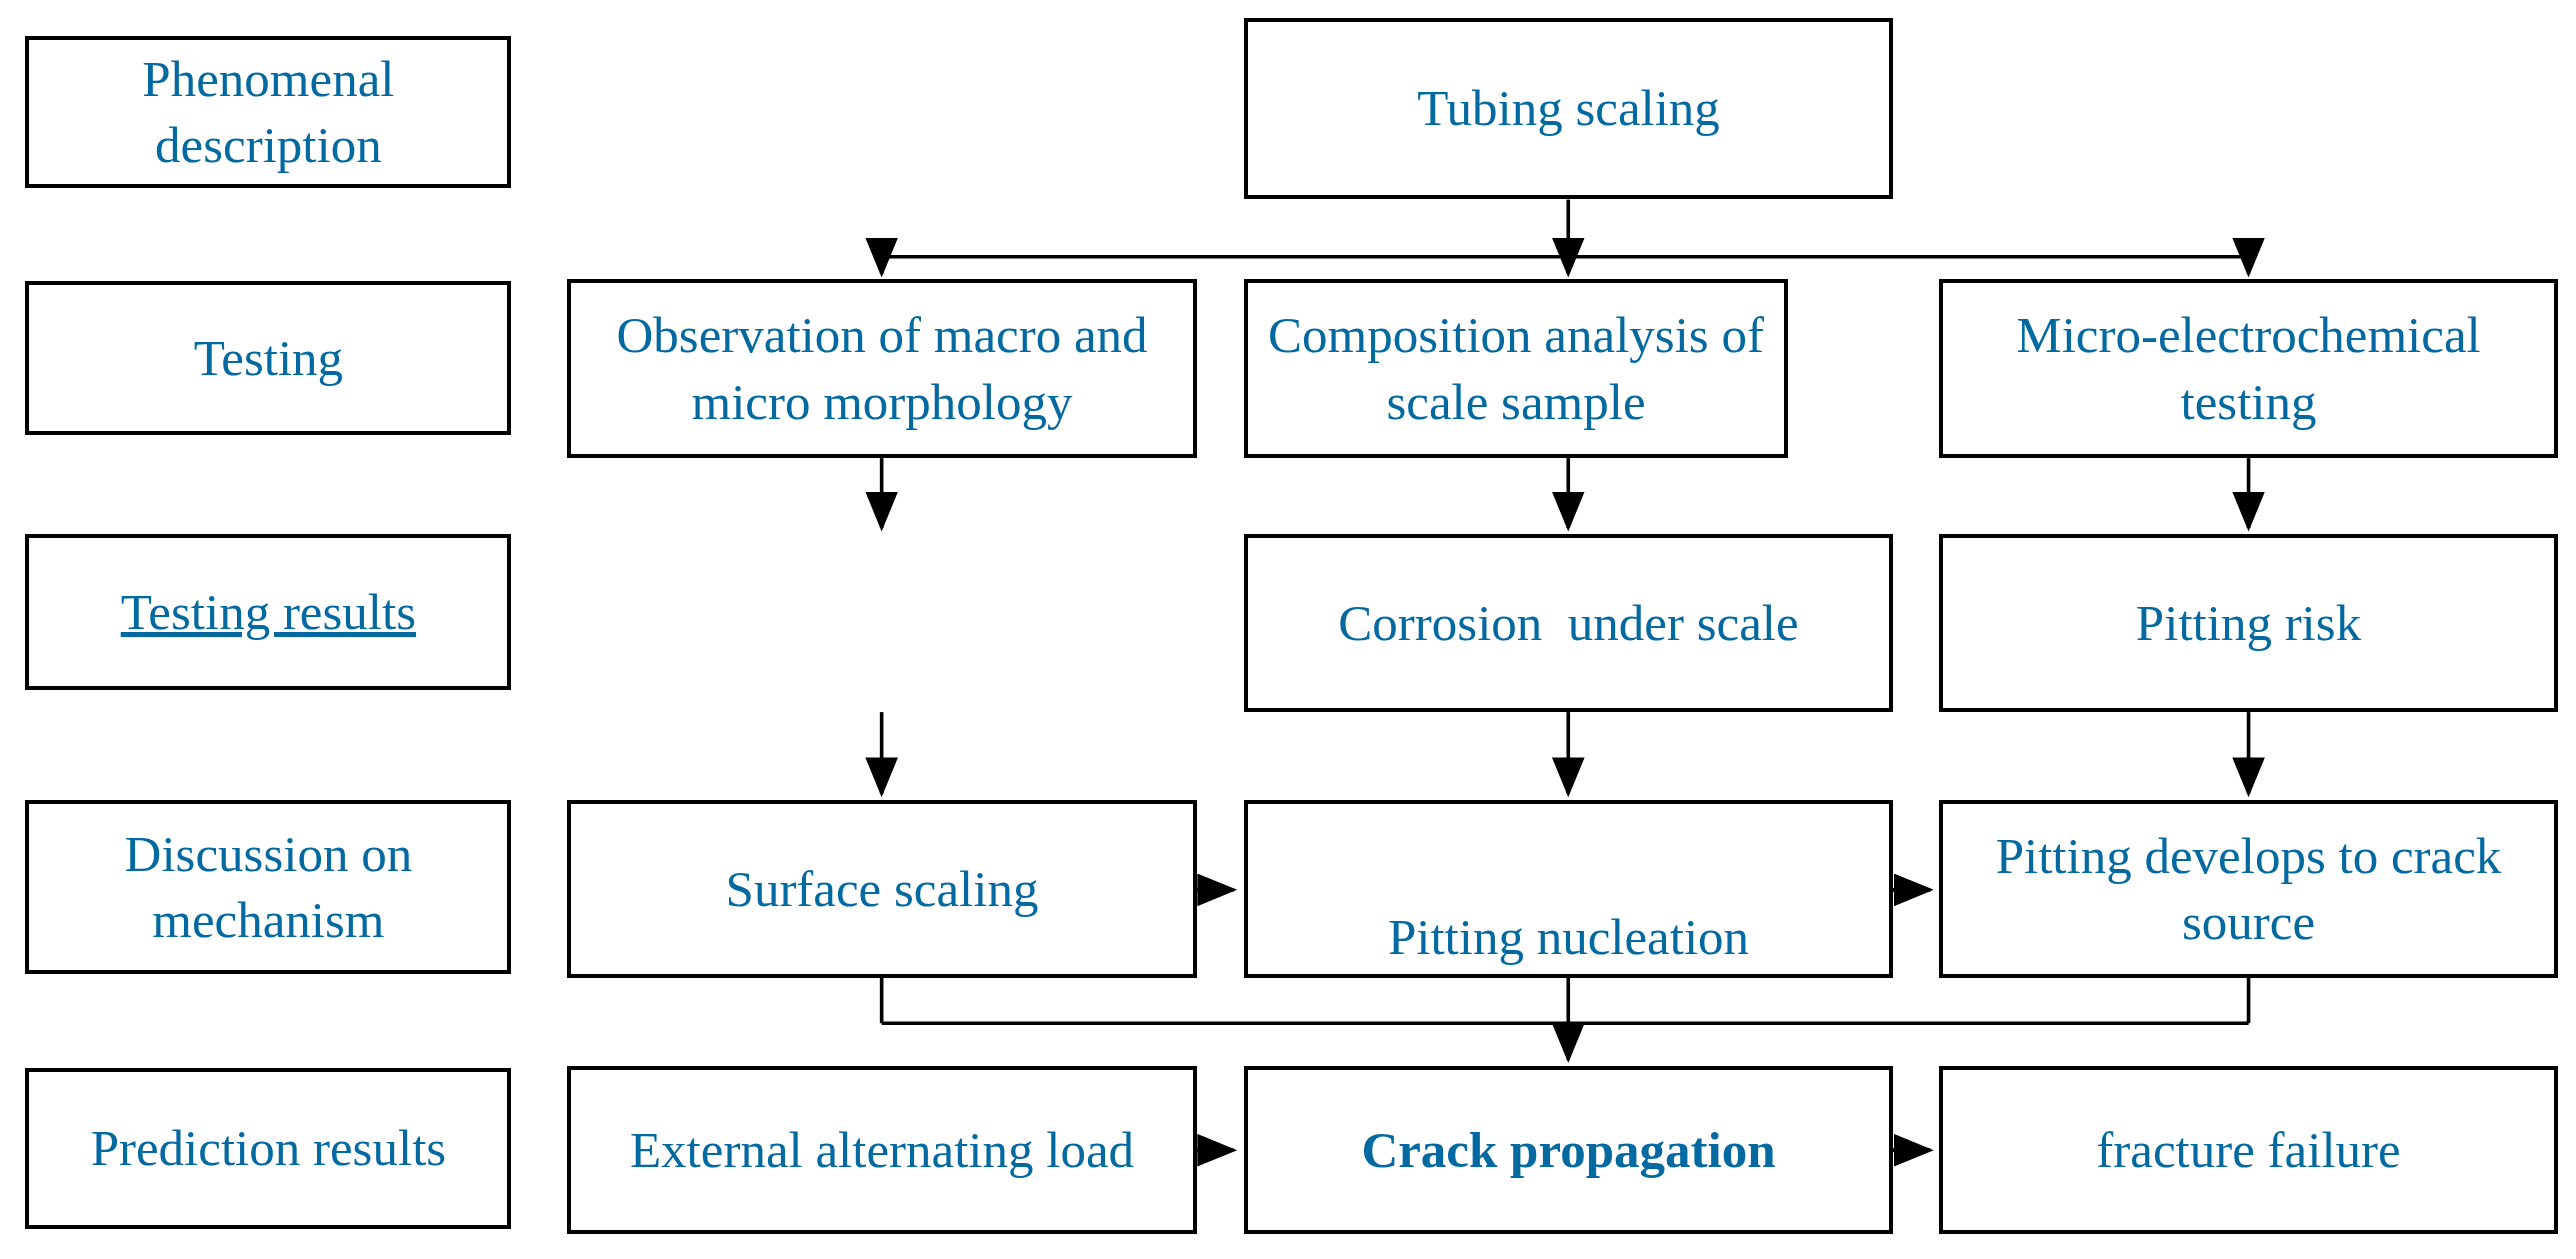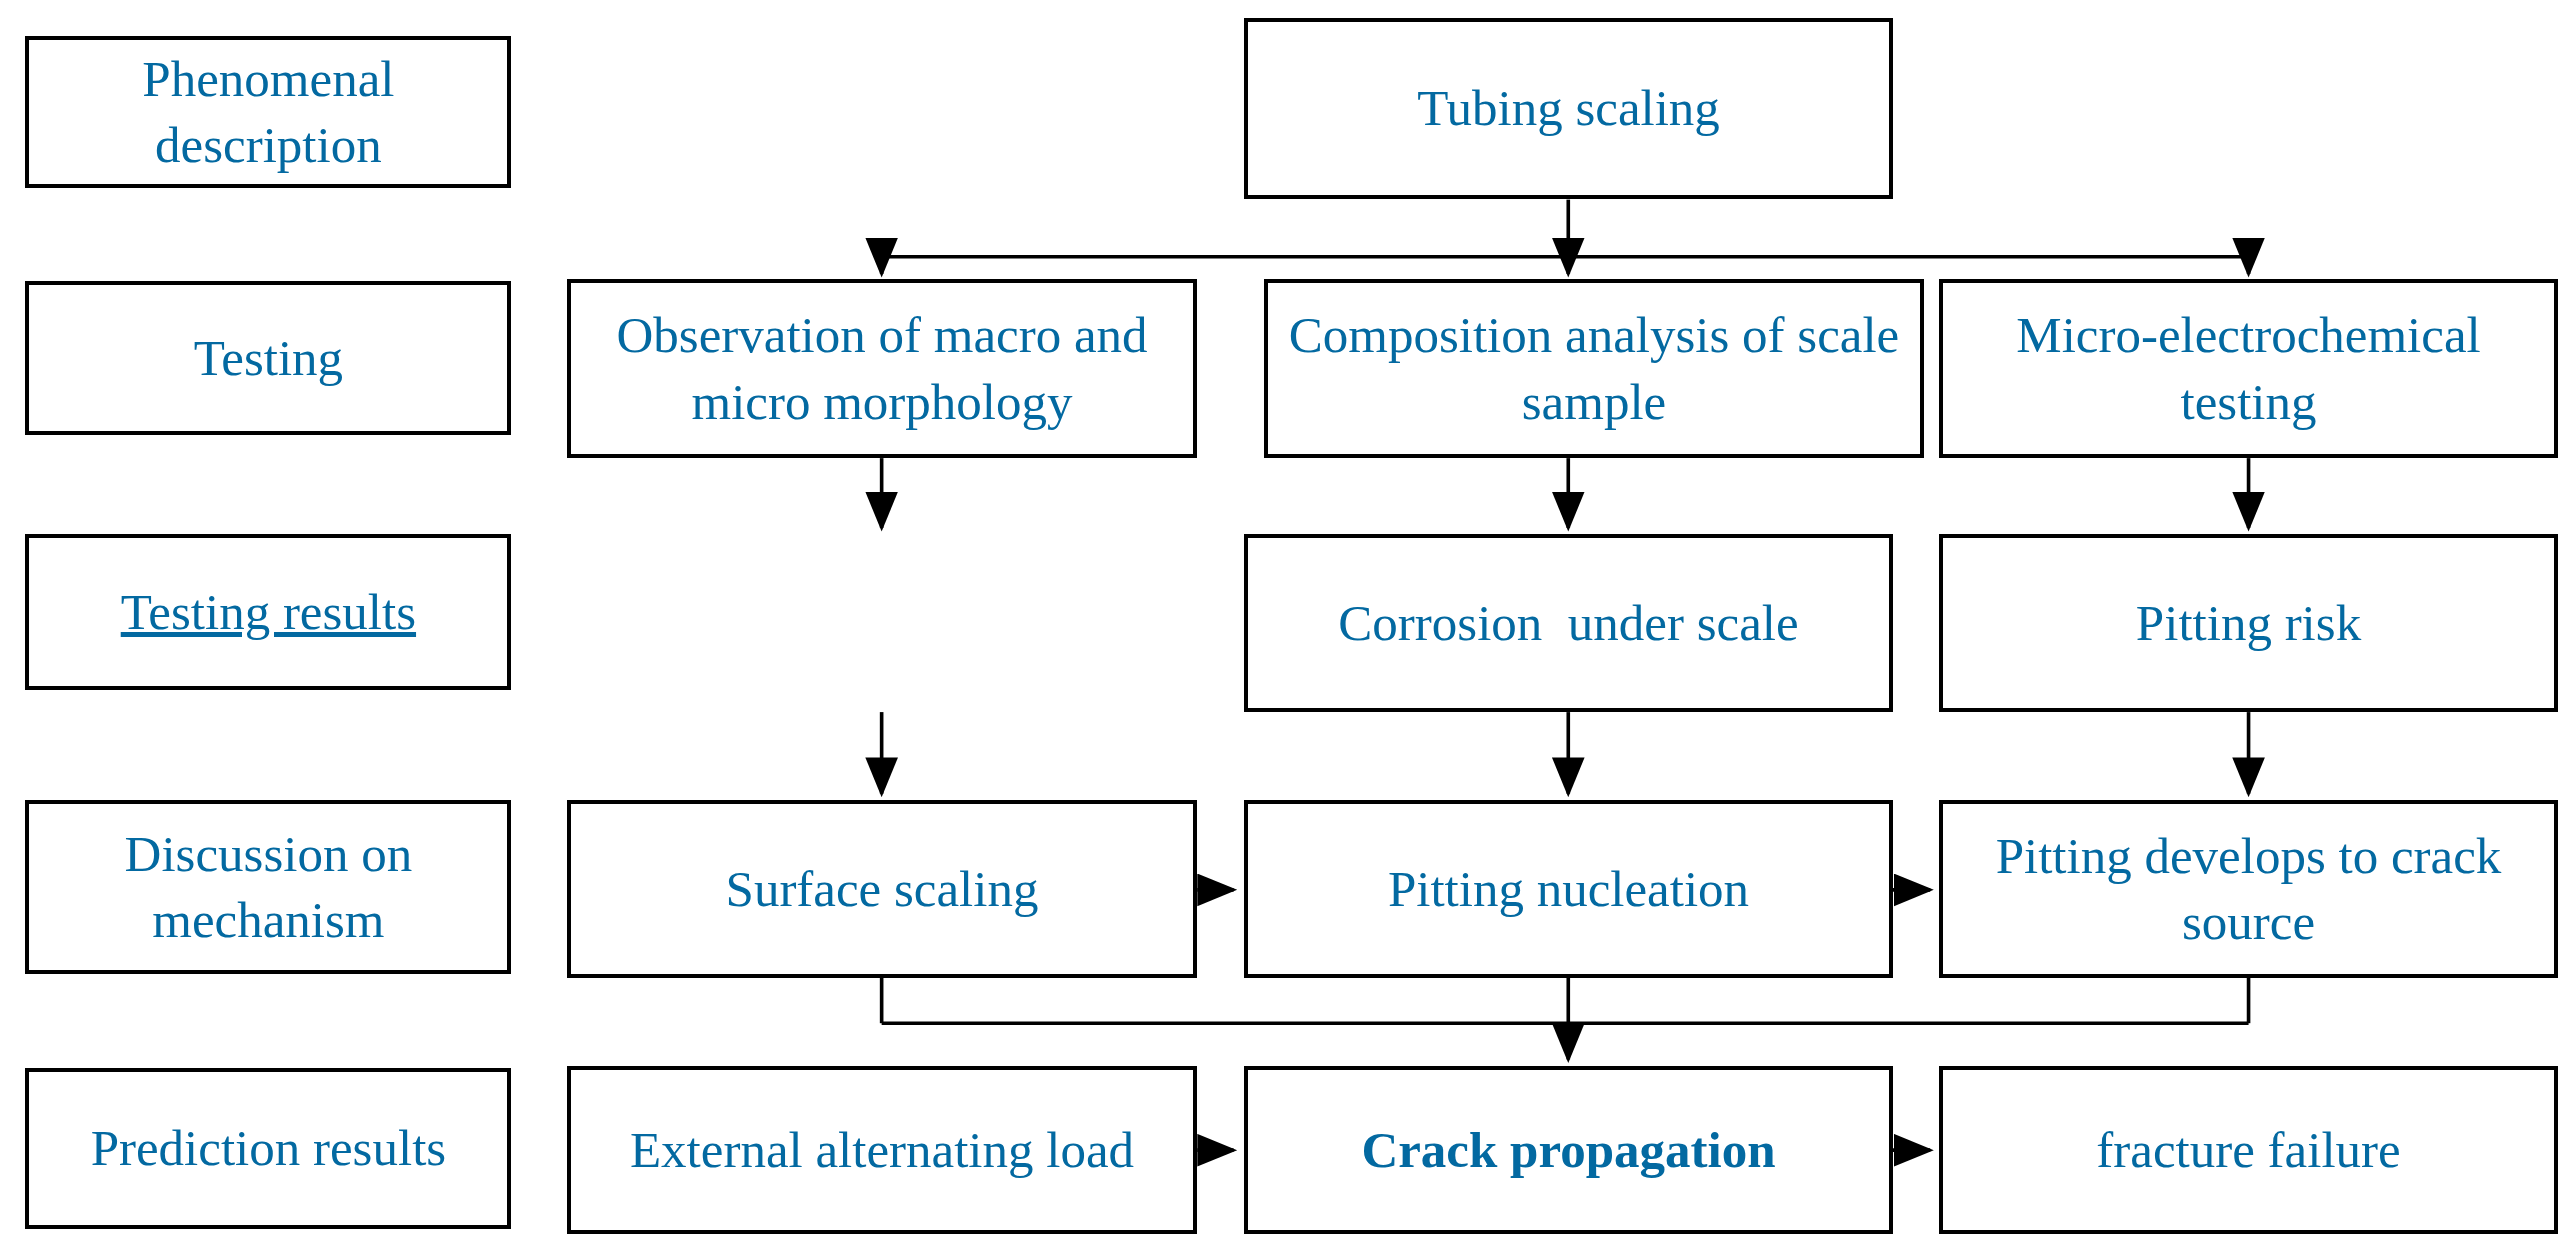--- a/index.html
+++ b/index.html
@@ -98,38 +98,38 @@
     <span>Prediction results</span>
   </div>
 
   <div class="box" style="left:1244px;top:18px;width:649px;height:181px;">
     <span>Tubing scaling</span>
   </div>
 
   <div class="box" style="left:567px;top:279px;width:630px;height:179px;">
     <span>Observation of macro and micro morphology</span>
   </div>
-  <div class="box" style="left:1244px;top:279px;width:660px;height:179px;margin-left:20px;">
+  <div class="box" style="left:1244px;top:279px;width:544px;height:179px;">
     <span>Composition analysis of scale sample</span>
   </div>
   <div class="box" style="left:1939px;top:279px;width:619px;height:179px;">
     <span>Micro-electrochemical testing</span>
   </div>
 
   <div class="box" style="left:1244px;top:534px;width:649px;height:178px;">
     <span>Corrosion  under scale</span>
   </div>
   <div class="box" style="left:1939px;top:534px;width:619px;height:178px;">
     <span>Pitting risk</span>
   </div>
 
   <div class="box" style="left:567px;top:800px;width:630px;height:178px;">
     <span>Surface scaling</span>
   </div>
-  <div class="box" style="left:1244px;top:800px;width:649px;height:178px;">
+  <div class="box" style="left:1244px;top:800px;width:649px;height:178px;align-items:flex-end;">
     <span>Pitting nucleation</span>
   </div>
   <div class="box" style="left:1939px;top:800px;width:619px;height:178px;">
     <span>Pitting develops to crack source</span>
   </div>
 
   <div class="box" style="left:567px;top:1066px;width:630px;height:168px;">
     <span>External alternating load</span>
   </div>
   <div class="box" style="left:1244px;top:1066px;width:649px;height:168px;font-weight:bold;">

